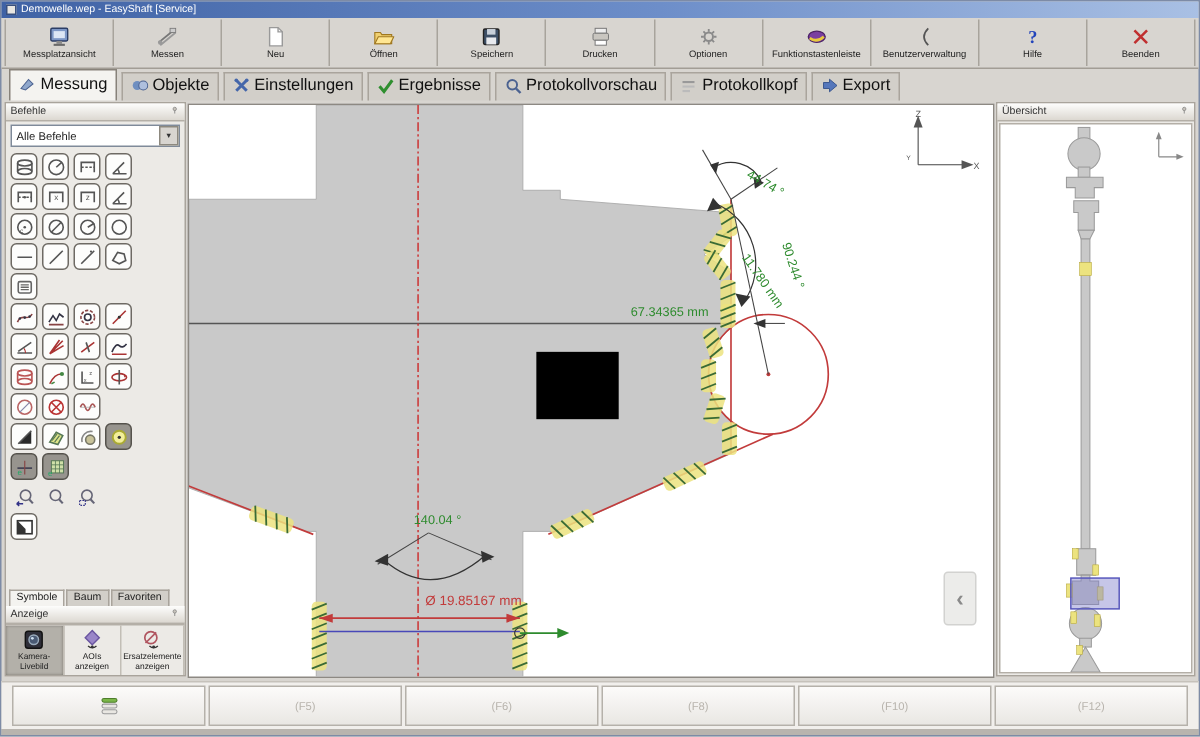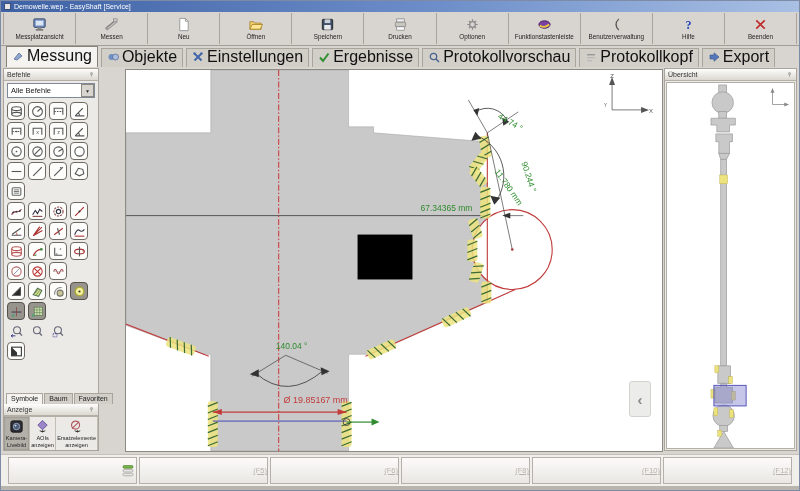--- a/index.html
+++ b/index.html
@@ -19,27 +19,27 @@
     border-bottom:1px solid #a29d95;display:flex;padding:1px 2px;box-sizing:border-box;}
   .tb-btn{flex:1;display:flex;flex-direction:column;align-items:center;justify-content:center;gap:1px;
     border-right:1px solid #a8a49c;font-size:6.3px;color:#1d1d1d;background:transparent;cursor:default;
     white-space:nowrap;overflow:hidden;}
   .tb-btn:first-child{border-left:1px solid #a8a49c;}
   .tb-btn svg{width:15px;height:15px;}
 
   
   .tabrow{position:absolute;top:46px;left:0;right:0;height:20px;display:flex;align-items:flex-end;
     gap:3px;padding-left:5px;box-sizing:border-box;}
-  .tab{display:flex;align-items:center;gap:3px;font-size:16px;color:#111;height:16px;
+  .tab{display:flex;align-items:center;gap:3px;font-size:11px;color:#111;height:16px;
     padding:0 5px 2px;border:1px solid #a9a49c;border-bottom:none;background:#d2cfc9;}
   .tab.active{background:#f4f3f0;height:18px;border-color:#87827a;}
   .tab svg{width:12px;height:12px;}
 
   
-  .left-panel{position:absolute;left:2px;top:67px;width:96px;bottom:39px;display:flex;flex-direction:column;
+  .left-panel{position:absolute;left:2px;top:67px;width:121px;bottom:39px;display:flex;flex-direction:column;
     background:#eceae6;border:1px solid #a9a49c;box-sizing:border-box;}
   .p-header{height:11px;flex:none;background:linear-gradient(#fdfdfc,#dcd8d1);border-bottom:1px solid #b4afa7;
     font-size:7px;color:#333;display:flex;align-items:center;justify-content:space-between;padding:0 3px;}
   .p-header svg{width:7px;height:7px;}
   .dropdown{flex:none;height:13px;margin:2px 3px;background:#fff;border:1px solid #7f8a99;display:flex;
     align-items:center;font-size:7.5px;color:#222;padding-left:3px;justify-content:space-between;}
   .dd-btn{width:11px;height:11px;background:#d8d5d0;border:1px solid #8d897f;display:flex;align-items:center;
     justify-content:center;font-size:5px;color:#333;}
   .tool-rows{flex:none;padding:2px 2px 0 3px;}
   .tool-row{display:flex;gap:3px;margin-bottom:2px;}
@@ -82,21 +82,21 @@
   .ov-body{flex:1;background:#fff;border:1px solid #b4afa7;margin:1px;position:relative;}
   .ov-body svg{position:absolute;inset:0;width:100%;height:100%;}
   .ov-shape{fill:#c9c9c9;stroke:#9a9a9a;stroke-width:.7;}
   .sel-rect{fill:var(--c-sel,#8080cc);fill-opacity:.45;stroke:#5555bb;stroke-width:1;}
   .ymark{fill:var(--c-yellow,#ece37f);stroke:#b8a93c;stroke-width:.4;}
 
   
   .fbar{position:absolute;left:0;right:0;bottom:4px;height:32px;background:#f1efec;border-top:1px solid #c6c2bb;
     display:flex;gap:0;padding:2px 6px;box-sizing:border-box;}
   .f-btn{flex:1;margin:0 1px;background:linear-gradient(#fcfbfa,#e9e7e3);border:1px solid #b5b1aa;
-    display:flex;align-items:center;justify-content:flex-end;font-size:7.5px;color:#b8b4ad;text-decoration:underline;}
+    display:flex;align-items:center;justify-content:center;font-size:7.5px;color:#b8b4ad;}
   .f-btn svg{width:16px;height:16px;}
   .bottomstrip{position:absolute;left:0;right:0;bottom:0;height:4px;background:#b8b4ae;}
 </style>
 </head>
 <body>
 
 <div class="window">
 
   <div class="titlebar">
     <span class="app-ico"></span>

